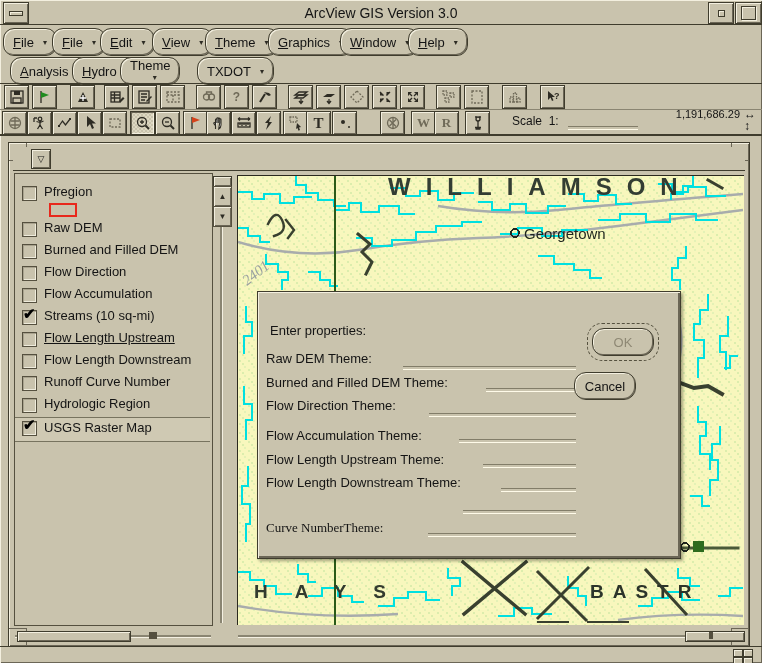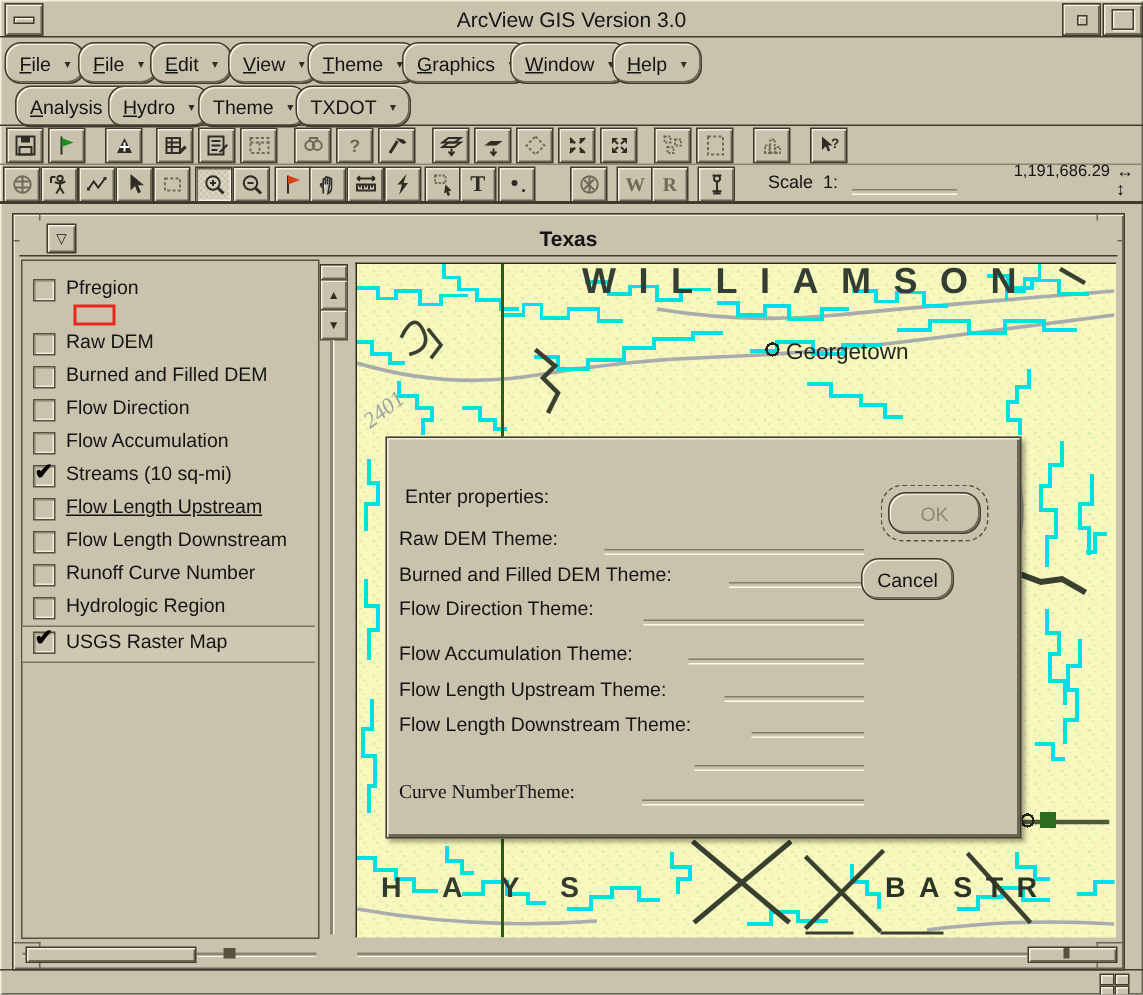--- a/index.html
+++ b/index.html
@@ -113,21 +113,21 @@
     <div class="menu-btn" style="left:10px;top:57px;">
         <span class="mkey">A</span>
         <span>nalysis</span>
         <span class="marrow">▾</span>
       </div>
     <div class="menu-btn" style="left:72px;top:57px;">
         <span class="mkey">H</span>
         <span>ydro</span>
         <span class="marrow">▾</span>
       </div>
-    <div class="menu-btn" style="left:132px;top:57px;">
+    <div class="menu-btn" style="left:120px;top:57px;flex-direction:column;">
         <span class="mkey"></span>
         <span>Theme</span>
         <span class="marrow">▾</span>
       </div>
     <div class="menu-btn" style="left:197px;top:57px;justify-content:space-between;">
         <span class="mkey"></span>
         <span>TXDOT</span>
         <span class="marrow">▾</span>
       </div>
   </div>
@@ -360,21 +360,20 @@
 
     <div class="corner" style="left:0;top:0;border-right:1px solid var(--dk);border-bottom:1px solid var(--dk);"></div>
     <div class="corner" style="right:0;top:0;border-left:1px solid var(--dk);border-bottom:1px solid var(--dk);"></div>
     <div class="corner" style="left:0;bottom:0;border-right:1px solid var(--dk);border-top:1px solid var(--dk);"></div>
     <div class="corner" style="right:0;bottom:0;border-left:1px solid var(--dk);border-top:1px solid var(--dk);"></div>
 
     <div class="abs" style="left:4px;top:4px;width:732px;height:23px;background:var(--bg);border-bottom:1px solid var(--ol);">
       <div class="raised" style="position:absolute;left:18px;top:2px;width:18px;height:18px;display:flex;align-items:center;justify-content:center;font-size:9px;">
         <span>▽</span>
       </div>
-      <div class="abs" style="left:0;right:0;top:4px;text-align:center;font-size:14px;font-weight:bold;">Texas</div>
     </div>
 
     <div class="abs" style="left:5px;top:30px;width:197px;height:451px;background:var(--bg);border:1px solid #55503f;">
 
       <div class="cb" style="left:7px;top:12px;">
           <span class="chk"></span>
         </div>
       <div class="lbl" style="left:29px;top:10px;">Pfregion</div>
       <div class="abs" style="left:34px;top:29px;width:24px;height:10px;border:2px solid #e8281c;"></div>
 

